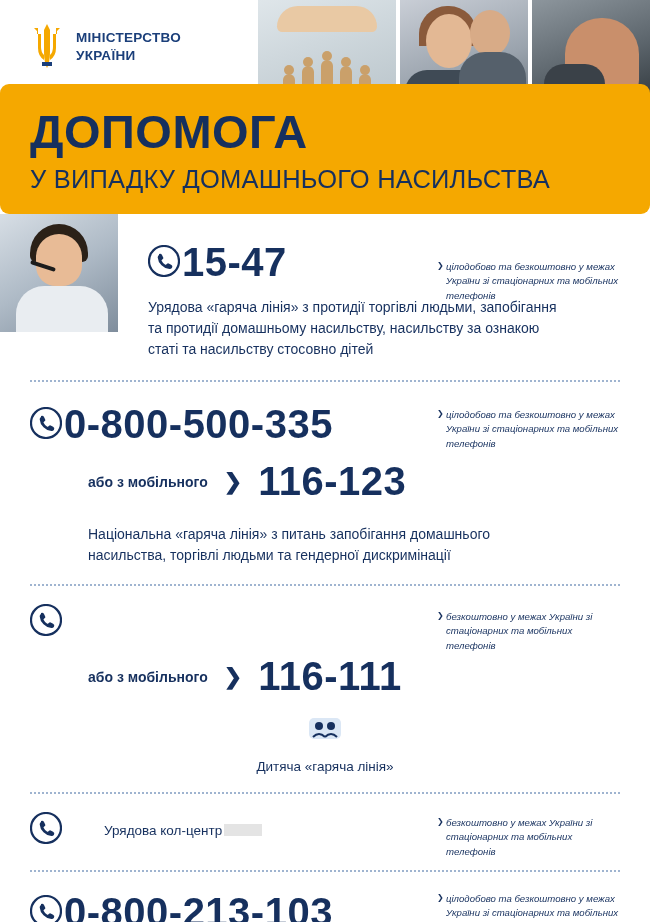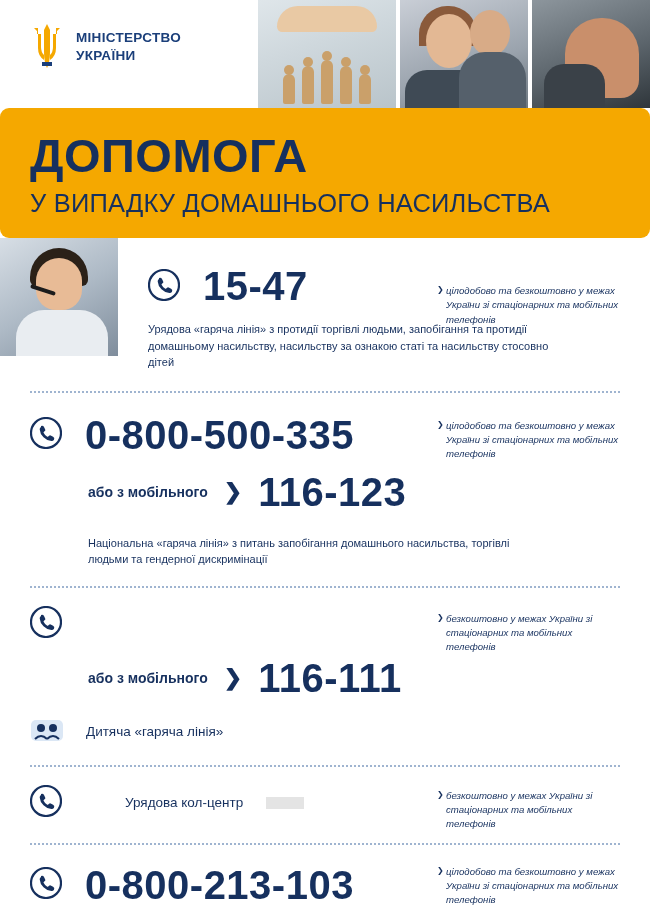--- a/index.html
+++ b/index.html
@@ -7,21 +7,21 @@
     width: 650px; height: 922px;
     font-family: "Liberation Sans", sans-serif;
     background: #ffffff;
     position: relative;
     overflow: hidden;
     color: #123a73;
   }
   .page { position: relative; width: 650px; height: 922px; background: #fff; }
 
   
-  .header { position: relative; height: 108px; background: #fff; }
+  .header { position: relative; height: 84px; background: #fff; }
   .logo-wrap {
     position: absolute; left: 30px; top: 22px;
     display: flex; align-items: center; gap: 12px;
   }
   .trident {
     width: 34px; height: 50px;
     display: flex; align-items: center; justify-content: center;
   }
   .ministry-text {
     font-size: 13.5px; font-weight: bold; line-height: 1.33;
@@ -71,42 +71,42 @@
     overflow: hidden;
   }
   .op-head { position:absolute; left:36px; top:20px; width:46px; height:52px; background:#e8bb96; border-radius:23px 23px 20px 20px; }
   .op-hair { position:absolute; left:30px; top:10px; width:58px; height:38px; background:#2b2118; border-radius:29px 29px 6px 6px; }
   .op-body { position:absolute; left:16px; bottom:0; width:92px; height:46px; background:#e9edf1; border-radius:28px 28px 0 0; }
   .op-mic { position:absolute; left:30px; top:50px; width:26px; height:4px; background:#1c1c1c; border-radius:2px; transform:rotate(18deg); }
 
   .row { position: relative; padding: 0 30px; }
   .dotline { border-top: 2px dotted #9fb4d0; margin: 0 30px; }
 
-  .num-line { display: flex; align-items: center; gap: 23px; }
+  .num-line { display: flex; align-items: center; gap: 2px; }
   .phone-icon { flex: 0 0 auto; }
   .bignum {
     font-size: 40px; font-weight: bold; color: #16305e; letter-spacing: 0.5px;
   }
   .bignum.small { font-size: 33px; }
   .note {
     position: absolute; right: 28px; top: 50%; transform: translateY(-50%);
     font-size: 9.6px; font-style: italic; color: #16305e; line-height: 1.5;
     width: 185px; padding-left: 9px;
   }
   .note::before {
     content: "\276F"; position: absolute; left: 0; top: 0px;
     font-size: 8px; font-style: normal; color:#16305e;
   }
   .desc {
-    font-size: 11px; color: #16305e; line-height: 1.5; padding: 0 0 0 0;
+    font-size: 14px; color: #16305e; line-height: 1.5; padding: 0 0 0 0;
   }
   .mobile-line { display: flex; align-items: center; gap: 16px; padding-left: 58px; }
   .mobile-label { font-size: 14px; font-weight: bold; color: #16305e; }
   .chev { font-size: 22px; font-weight: bold; color: #16305e; line-height: 1; }
-  .kid-line { display: flex; align-items: center; gap: 22px; }
+  .kid-line { display: flex; align-items: center; gap: 14px; flex-direction: column; }
   .kid-label { font-size: 13.5px; color: #16305e; }
   .inline-label { font-size: 13.5px; color: #16305e; }
   .grayfield { display:inline-block; width:38px; height:12px; background:#e4e4e4; vertical-align:middle; }
 </style>
 </head>
 <body>
 
 <div class="page">
 
   <div class="header">

